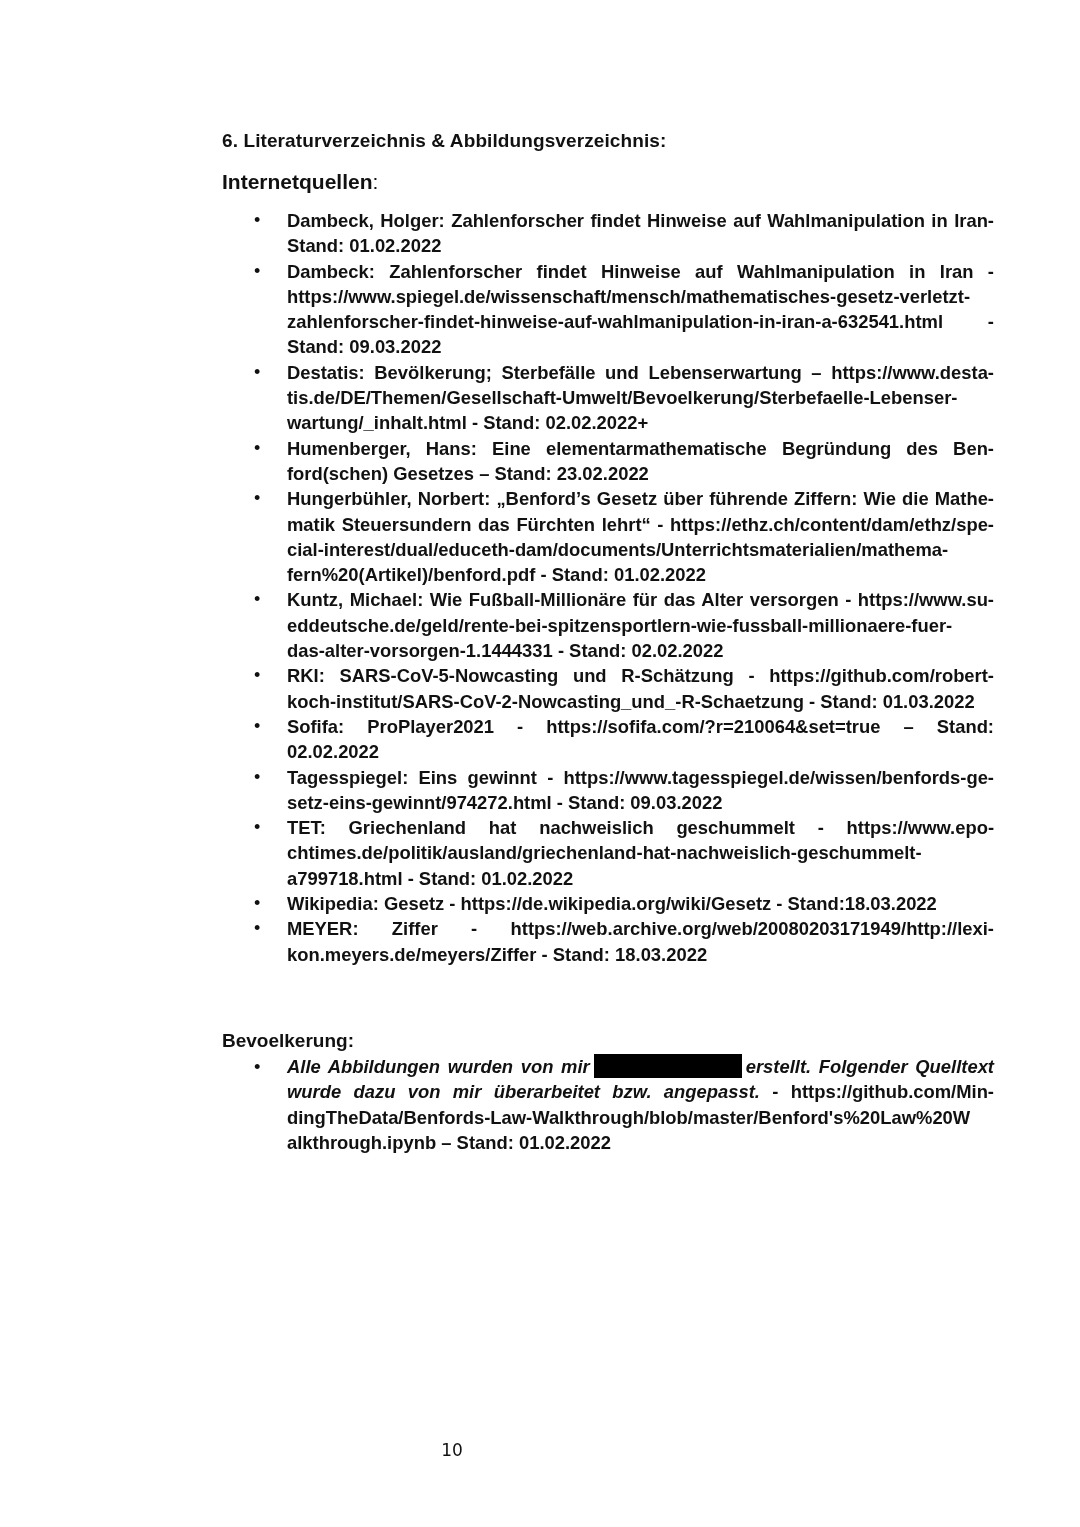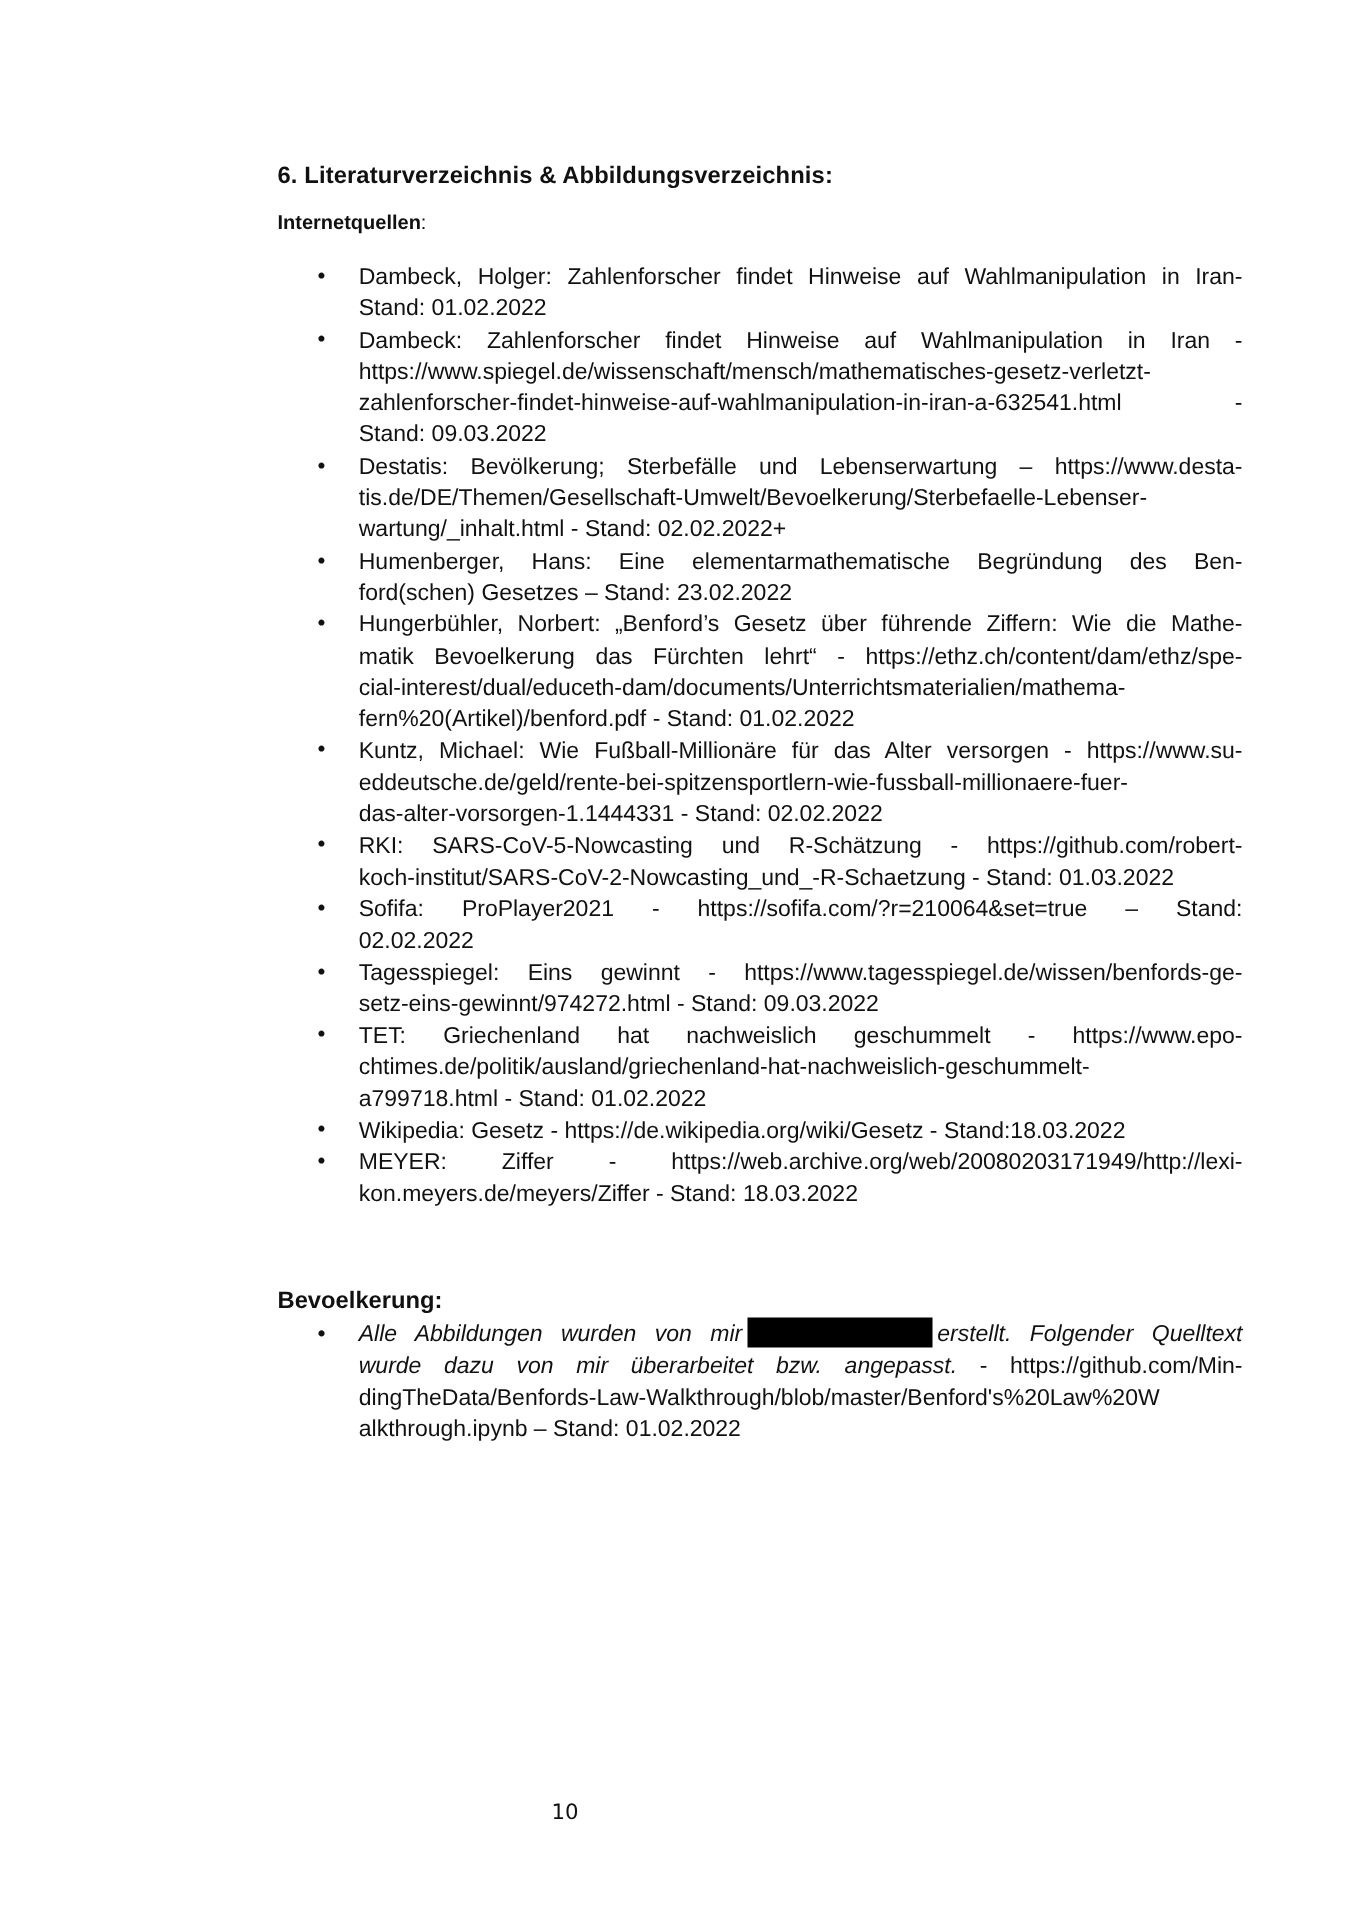--- a/index.html
+++ b/index.html
@@ -7,35 +7,35 @@
       width: 1080px; height: 1527px; position: relative; overflow: hidden;
       font-family: "Liberation Sans", sans-serif; color: #111111;
     }
     .page { position: absolute; left: 16px; top: 0; width: 1080px; height: 1527px; }
     .h1 {
       position: absolute; left: 206px; top: 130px;
       font-size: 19px; font-weight: bold; letter-spacing: 0.1px;
     }
     .h2 {
       position: absolute; left: 206px; top: 170px;
-      font-size: 16px; font-weight: bold;
+      font-size: 21px; font-weight: bold;
     }
     .h2 .colon { font-weight: normal; }
     ul.refs {
       position: absolute; left: 206px; top: 208px; width: 772px;
       margin: 0; padding: 0; list-style: none;
     }
     ul.refs li {
       position: relative; padding-left: 65px;
       font-size: 18.4px; line-height: 25.3px; text-align: justify;
     }
     ul.refs li .bullet {
       position: absolute; left: 32px; top: 0; font-size: 18px;
     }
-    .line { display: block; white-space: nowrap; text-align: justify; text-align-last: justify; }
+    .line { display: block; white-space: nowrap; text-align: justify; text-align-last: justify; font-weight: bold; }
     .line.last { text-align-last: left; }
     .h3 {
       position: absolute; left: 206px; top: 1030px;
       font-size: 19px; font-weight: bold;
     }
     ul.figs {
       position: absolute; left: 206px; top: 1054px; width: 772px;
       margin: 0; padding: 0; list-style: none;
     }
     ul.figs li {
@@ -80,21 +80,21 @@
         <span class="line last">wartung/_inhalt.html - Stand: 02.02.2022+</span>
       </li>
       <li>
         <span class="bullet">•</span>
         <span class="line">Humenberger, Hans: Eine elementarmathematische Begründung des Ben-</span>
         <span class="line last">ford(schen) Gesetzes – Stand: 23.02.2022</span>
       </li>
       <li>
         <span class="bullet">•</span>
         <span class="line">Hungerbühler, Norbert: „Benford’s Gesetz über führende Ziffern: Wie die Mathe-</span>
-        <span class="line">matik Bevoelkerung das Fürchten lehrt“ - https://ethz.ch/content/dam/ethz/spe-</span>
+        <span class="line">matik Steuersundern das Fürchten lehrt“ - https://ethz.ch/content/dam/ethz/spe-</span>
         <span class="line">cial-interest/dual/educeth-dam/documents/Unterrichtsmaterialien/mathema-</span>
         <span class="line last">fern%20(Artikel)/benford.pdf - Stand: 01.02.2022</span>
       </li>
       <li>
         <span class="bullet">•</span>
         <span class="line">Kuntz, Michael: Wie Fußball-Millionäre für das Alter versorgen - https://www.su-</span>
         <span class="line">eddeutsche.de/geld/rente-bei-spitzensportlern-wie-fussball-millionaere-fuer-</span>
         <span class="line last">das-alter-vorsorgen-1.1444331 - Stand: 02.02.2022</span>
       </li>
       <li>

